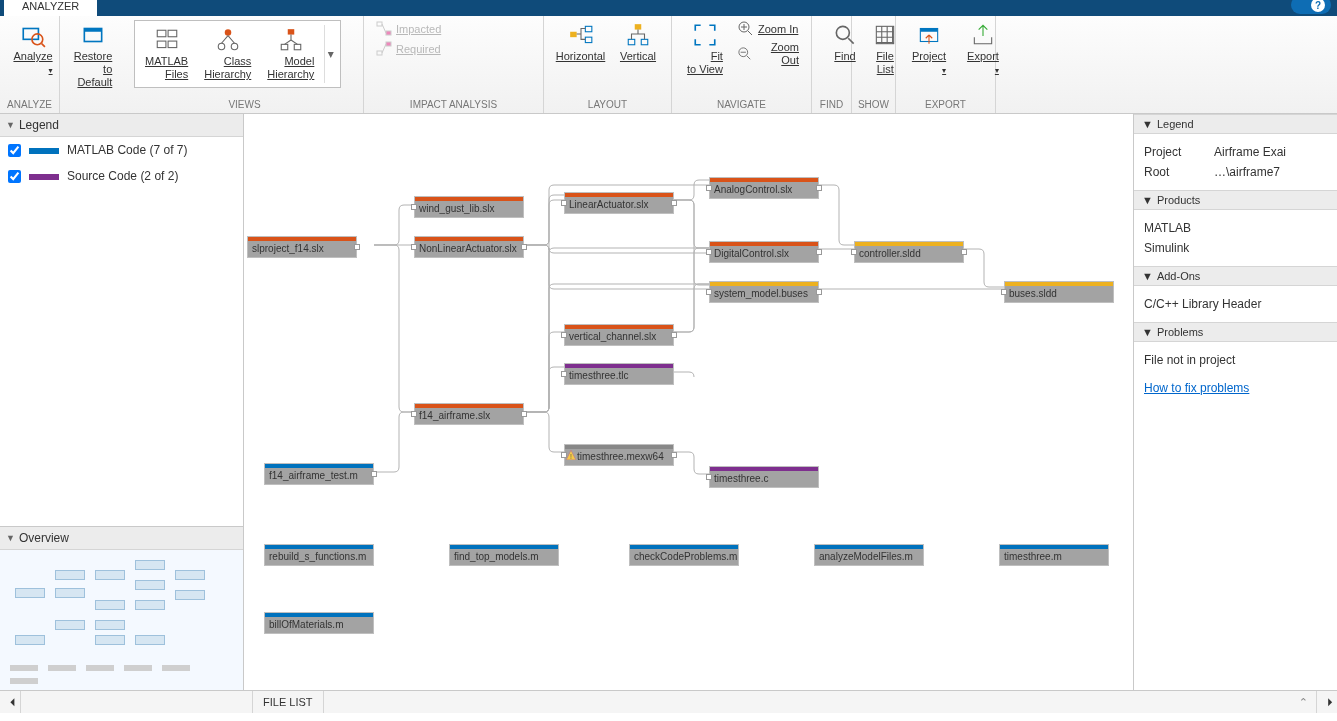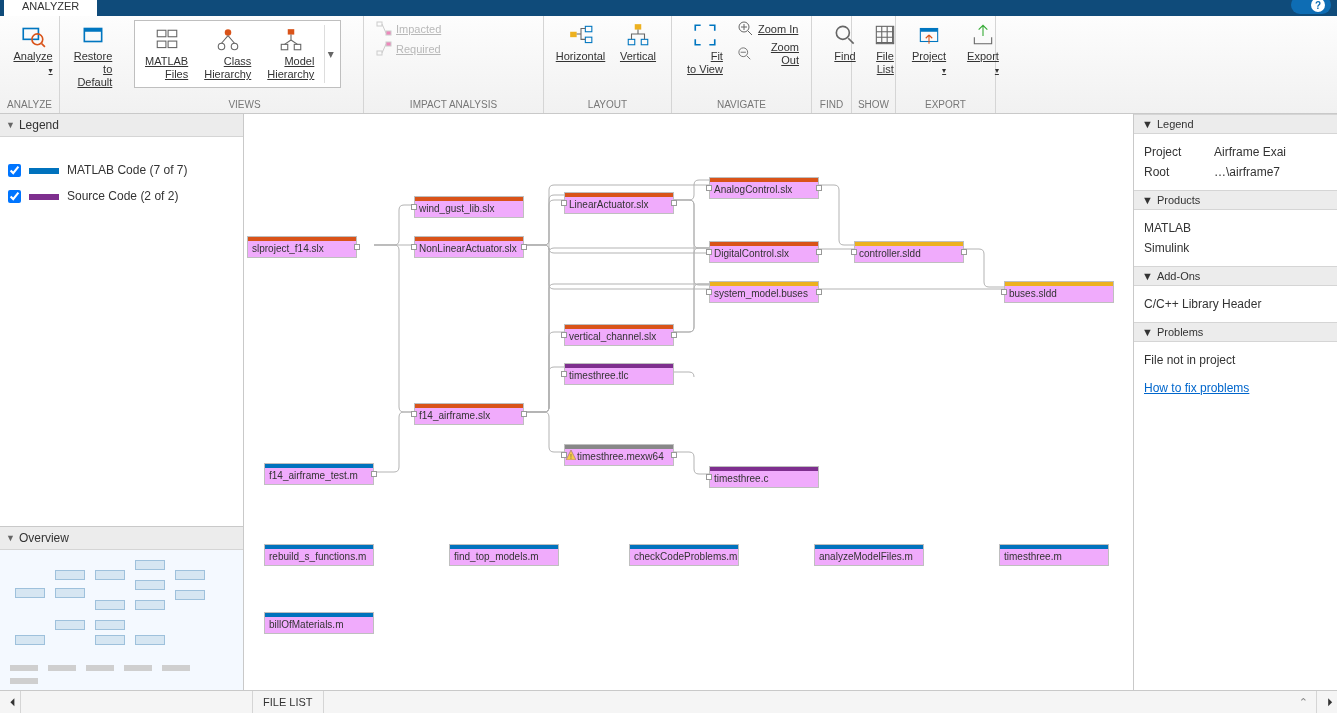--- a/index.html
+++ b/index.html
@@ -27,32 +27,32 @@
 .stack { display:flex; flex-direction:column; gap:2px; }
 
 
 .ico svg { width:100%; height:100%; }
 
 
 .main { display:flex; height:576px; }
 .left-col { width:244px; display:flex; flex-direction:column; border-right:1px solid #c9c9c9;}
 .panel-hdr { background:#ececec; border-bottom:1px solid #d5d5d5; padding:4px 6px; font-size:12px; display:flex; align-items:center; gap:4px;}
 .panel-hdr .tri { font-size:9px; color:#666;}
-.legend-body { padding:20px 8px; flex:0 0 auto;}
+.legend-body { padding:0 8px; flex:0 0 auto;}
 .legend-row { display:flex; align-items:flex-start; gap:8px; padding:5px 0;}
 .legend-row input { margin-top:2px;}
 .swatch { width:30px; height:6px; margin-top:6px;}
 .legend-text { font-size:12px; line-height:16px;}
 .overview { border-top:1px solid #c9c9c9;}
 .ov-canvas { height:140px; background:#f4f9ff; position:relative; }
 .ov-box { position:absolute; background:#d6e6f2; border:1px solid #9ec1dc;}
 .ov-bar { position:absolute; height:6px; background:#cfcfcf;}
 
 .canvas-col { flex:1; position:relative; background:#fff; }
-.node { position:absolute; width:110px; border:1px solid #bfbfbf; background:#f0abfc; font-size:10px; }
+.node { position:absolute; width:110px; border:1px solid #bfbfbf; background:#a3a3a3; font-size:10px; }
 .node .bar { height:4px; }
 .node .txt { padding:2px 4px 3px; white-space:nowrap; overflow:hidden;}
 .node .plug { position:absolute; width:6px; height:6px; border:1px solid #999; background:#fff; top:50%; transform:translateY(-50%); }
 .node .plug.l { left:-4px;}
 .node .plug.r { right:-4px;}
 .warn { position:absolute; left:1px; top:5px; width:10px; height:10px; }
 svg.edges { position:absolute; left:0; top:0; width:100%; height:100%; pointer-events:none;}
 svg.edges path { fill:none; stroke:#b3b3b3; stroke-width:1;}
 
 .right-col { width:204px; border-left:1px solid #c9c9c9; display:flex; flex-direction:column; background:#fff;}

